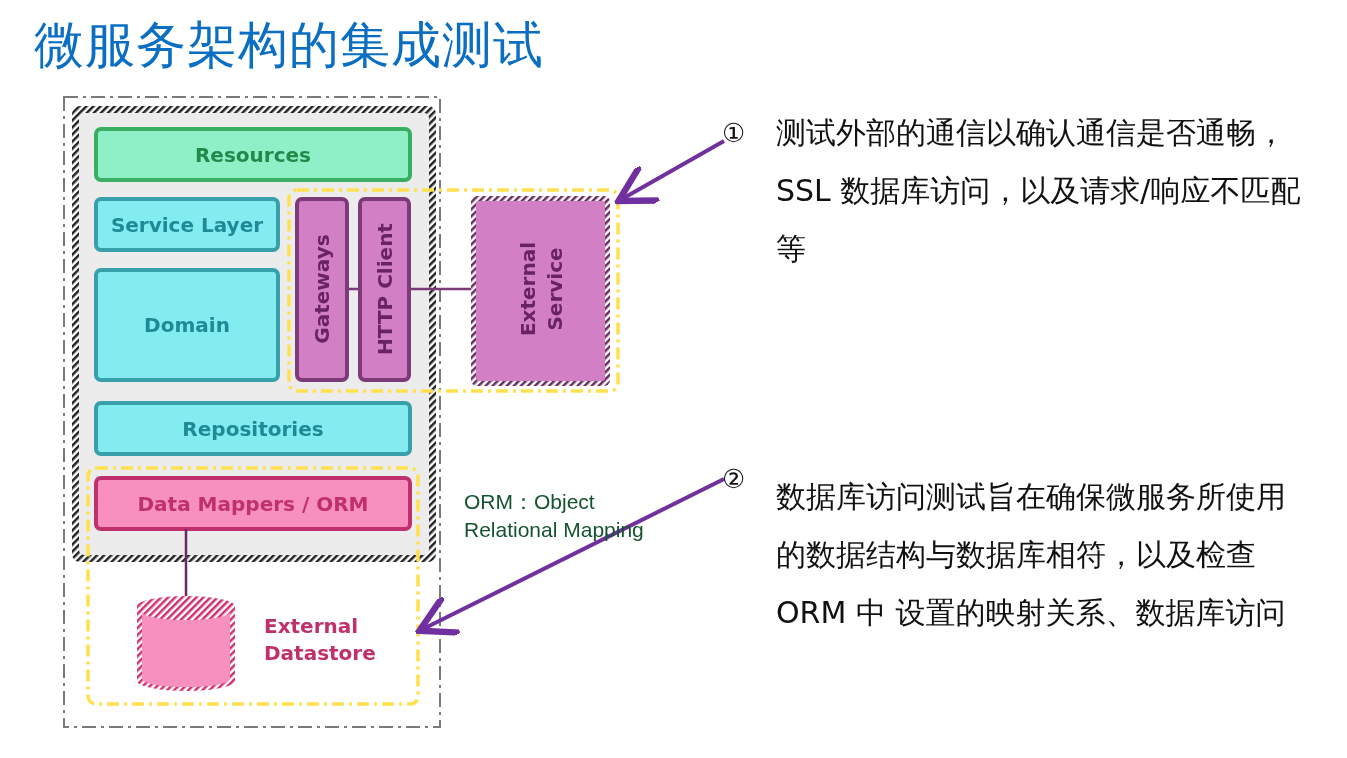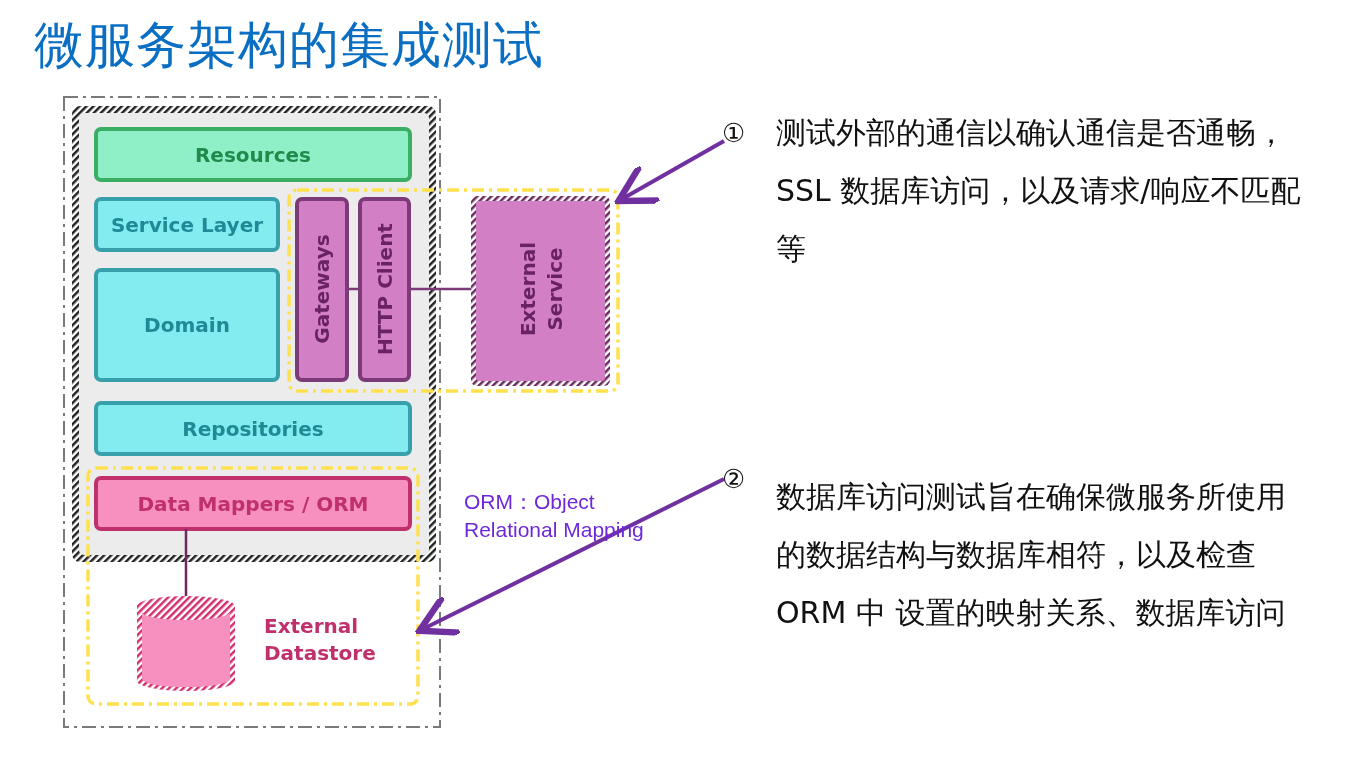--- a/index.html
+++ b/index.html
@@ -2,21 +2,21 @@
 <html><head>
 <meta charset="utf-8">
 <style>
   html, body { margin:0; padding:0; background:#ffffff; }
   body { width:1347px; height:758px; position:relative; overflow:hidden; font-family:"DejaVu Sans", sans-serif; }
   .title { position:absolute; left:22px; top:12px; font-size:50px; font-weight:normal; color:#0a6fc2; letter-spacing:1px; font-family:"DejaVu Sans", sans-serif;margin-left:12px; }
   svg#diagram { position:absolute; left:0; top:0; }
   .box-text { font-family:"DejaVu Sans", sans-serif; font-weight:bold; }
   .desc { position:absolute; left:776px; width:560px; font-size:30px; line-height:58px; color:#111; font-family:"DejaVu Sans", sans-serif; }
   .num { position:absolute; font-size:26px; color:#111; font-family:"DejaVu Sans", sans-serif; }
-  .orm-note { position:absolute; left:464px; top:488px; font-size:21px; line-height:28px; color:#6d28d9; font-family:"Liberation Sans", sans-serif; }
+  .orm-note { position:absolute; left:464px; top:488px; font-size:21px; line-height:28px; color:#14532d; font-family:"Liberation Sans", sans-serif; }
 </style>
 </head>
 <body>
 
 <div class="title">微服务架构的集成测试</div>
 
 <svg id="diagram" width="1347" height="758">
   <defs>
     <pattern id="hatchBlack" width="5" height="5" patternUnits="userSpaceOnUse" patternTransform="rotate(45)">
       <rect width="5" height="5" fill="#ffffff"></rect>

